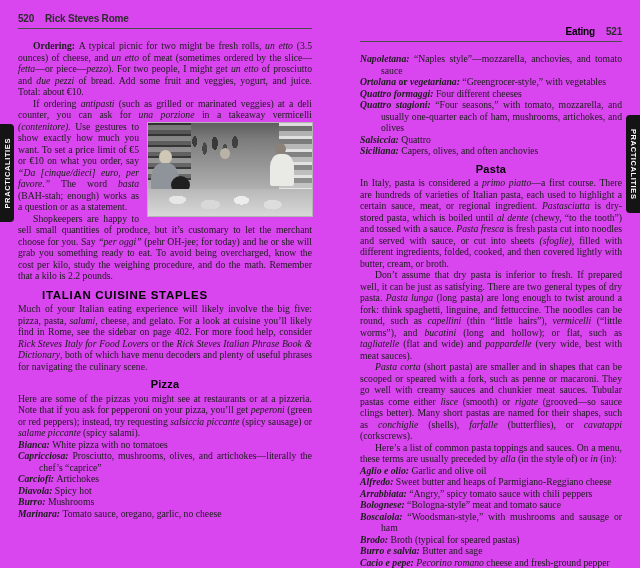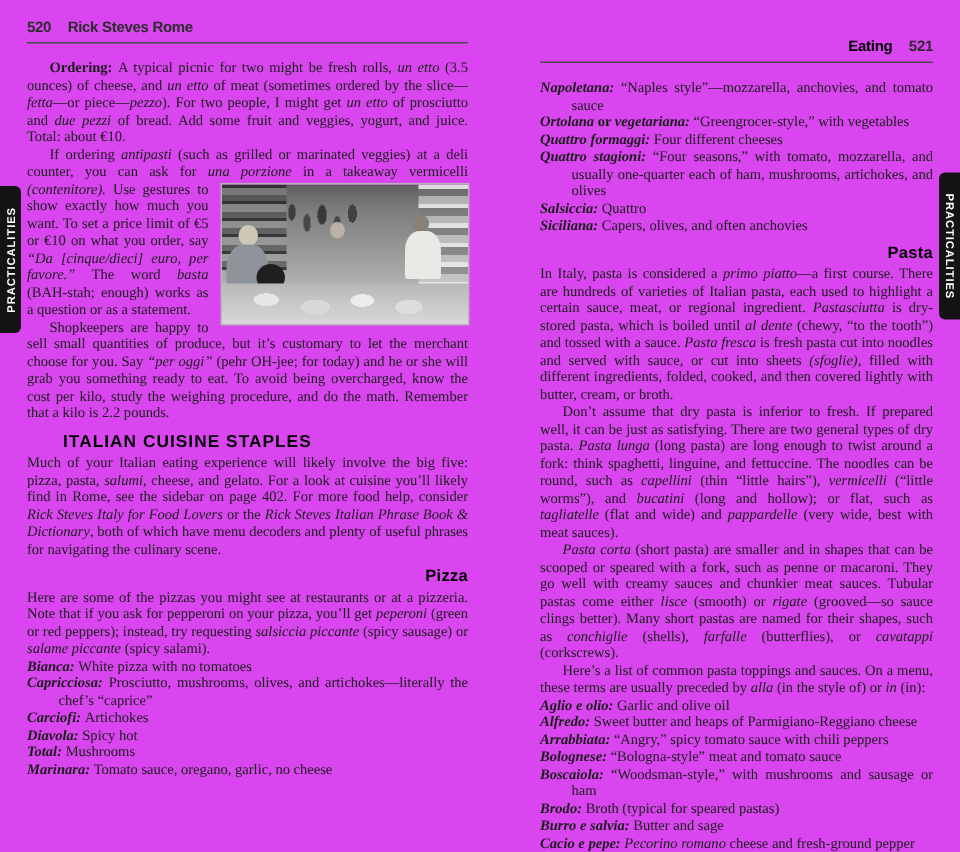--- a/index.html
+++ b/index.html
@@ -33,21 +33,21 @@
   .r-i  { font-style:italic; }
   .r-bi { font-weight:bold; font-style:italic; }
   .h2 {
     font-family:"Liberation Sans", sans-serif; font-weight:bold;
     font-size:11.5px; letter-spacing:0.7px; color:#000;
     margin:8px 0 2px; text-align:left;padding-left:24px;
   }
   .h3 {
     font-family:"Liberation Sans", sans-serif; font-weight:bold;
     font-size:11px; letter-spacing:0.2px; color:#000;
-    margin:7px 0 2px; text-align:right;
+    margin:7px 0 2px; text-align:center;
   }
 
   
   .tab {
     position:absolute; width:14px; height:98px; background:#141414; color:#fff;
     font-family:"Liberation Sans", sans-serif; font-weight:bold;
     font-size:7.5px; letter-spacing:0.6px;
     display:flex; align-items:center; justify-content:center;
   }
   .tab span { writing-mode:vertical-rl; white-space:nowrap; }
@@ -118,21 +118,21 @@
 <span class="r-i">(contenitore).</span><span> Use gestures to show exactly how much you want. To set a price limit of €5 or €10 on what you order, say </span><span class="r-i">“Da [cinque/dieci] euro, per favore.”</span><span> The word </span><span class="r-i">basta</span><span> (BAH-stah; enough) works as a question or as a statement.</span></p>
         <p class="para indent"><span>Shopkeepers are happy to sell small quantities of produce, but it’s customary to let the merchant choose for you. Say </span><span class="r-i">“per oggi”</span><span> (pehr OH-jee; for today) and he or she will grab you something ready to eat. To avoid being overcharged, know the cost per kilo, study the weighing procedure, and do the math. Remember that a kilo is 2.2 pounds.</span></p>
         <div class="h2">ITALIAN CUISINE STAPLES</div>
         <p class="para"><span>Much of your Italian eating experience will likely involve the big five: pizza, pasta, </span><span class="r-i">salumi</span><span>, cheese, and gelato. For a look at cuisine you’ll likely find in Rome, see the sidebar on page 402. For more food help, consider </span><span class="r-i">Rick Steves Italy for Food Lovers</span><span> or the </span><span class="r-i">Rick Steves Italian Phrase Book &amp; Dictionary</span><span>, both of which have menu decoders and plenty of useful phrases for navigating the culinary scene.</span></p>
         <div class="h3">Pizza</div>
         <p class="para"><span>Here are some of the pizzas you might see at restaurants or at a pizzeria. Note that if you ask for pepperoni on your pizza, you’ll get </span><span class="r-i">peperoni</span><span> (green or red peppers); instead, try requesting </span><span class="r-i">salsiccia piccante</span><span> (spicy sausage) or </span><span class="r-i">salame piccante</span><span> (spicy salami).</span></p>
         <p class="li"><span class="r-bi">Bianca: </span><span>White pizza with no tomatoes</span></p>
         <p class="li"><span class="r-bi">Capricciosa: </span><span>Prosciutto, mushrooms, olives, and artichokes—literally the chef’s “caprice”</span></p>
         <p class="li"><span class="r-bi">Carciofi: </span><span>Artichokes</span></p>
         <p class="li"><span class="r-bi">Diavola: </span><span>Spicy hot</span></p>
-        <p class="li"><span class="r-bi">Total: </span><span>Mushrooms</span></p>
+        <p class="li"><span class="r-bi">Burro: </span><span>Mushrooms</span></p>
         <p class="li"><span class="r-bi">Marinara: </span><span>Tomato sauce, oregano, garlic, no cheese</span></p>
       </div>
     <div class="tab tab-left">
       <span>PRACTICALITIES</span>
     </div>
   </section>
 
   <section class="page page-right">
     <header class="pagehead right">
       <span class="ptitle bold">Eating</span>

